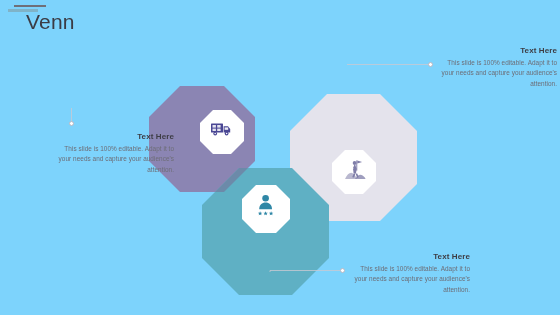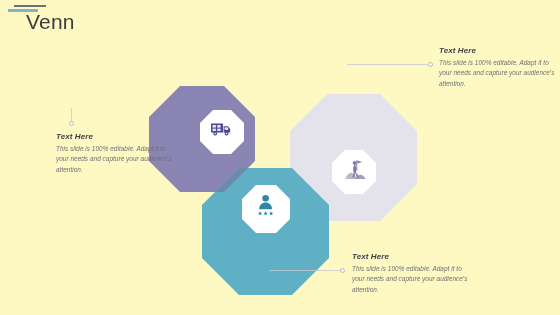--- a/index.html
+++ b/index.html
@@ -12,21 +12,22 @@
     background: #ffffff;
     font-family: "Liberation Sans", sans-serif;
     overflow: hidden;
     position: relative;
   }
   .slide {
     position: absolute;
     inset: 0;
     width: 560px;
     height: 315px;
-    background: #fef9c3;
+    background: #7dd3fc;
+    text-align: right;
   }
 
   
   .deco {
     position: absolute;
     left: 8px;
     top: 5px;
     width: 38px;
     height: 9px;
   }
@@ -67,21 +68,20 @@
     height: 315px;
   }
   .stage svg {
     display: block;
   }
 
   
   .txt-block {
     position: absolute;
     width: 118px;
-    font-style: italic;
   }
   .txt-head {
     font-size: 8px;
     font-weight: bold;
     color: #3d3d45;
     letter-spacing: 0.1px;
     margin: 0 0 2px 0;
     line-height: 1.1;
   }
   .txt-body {

